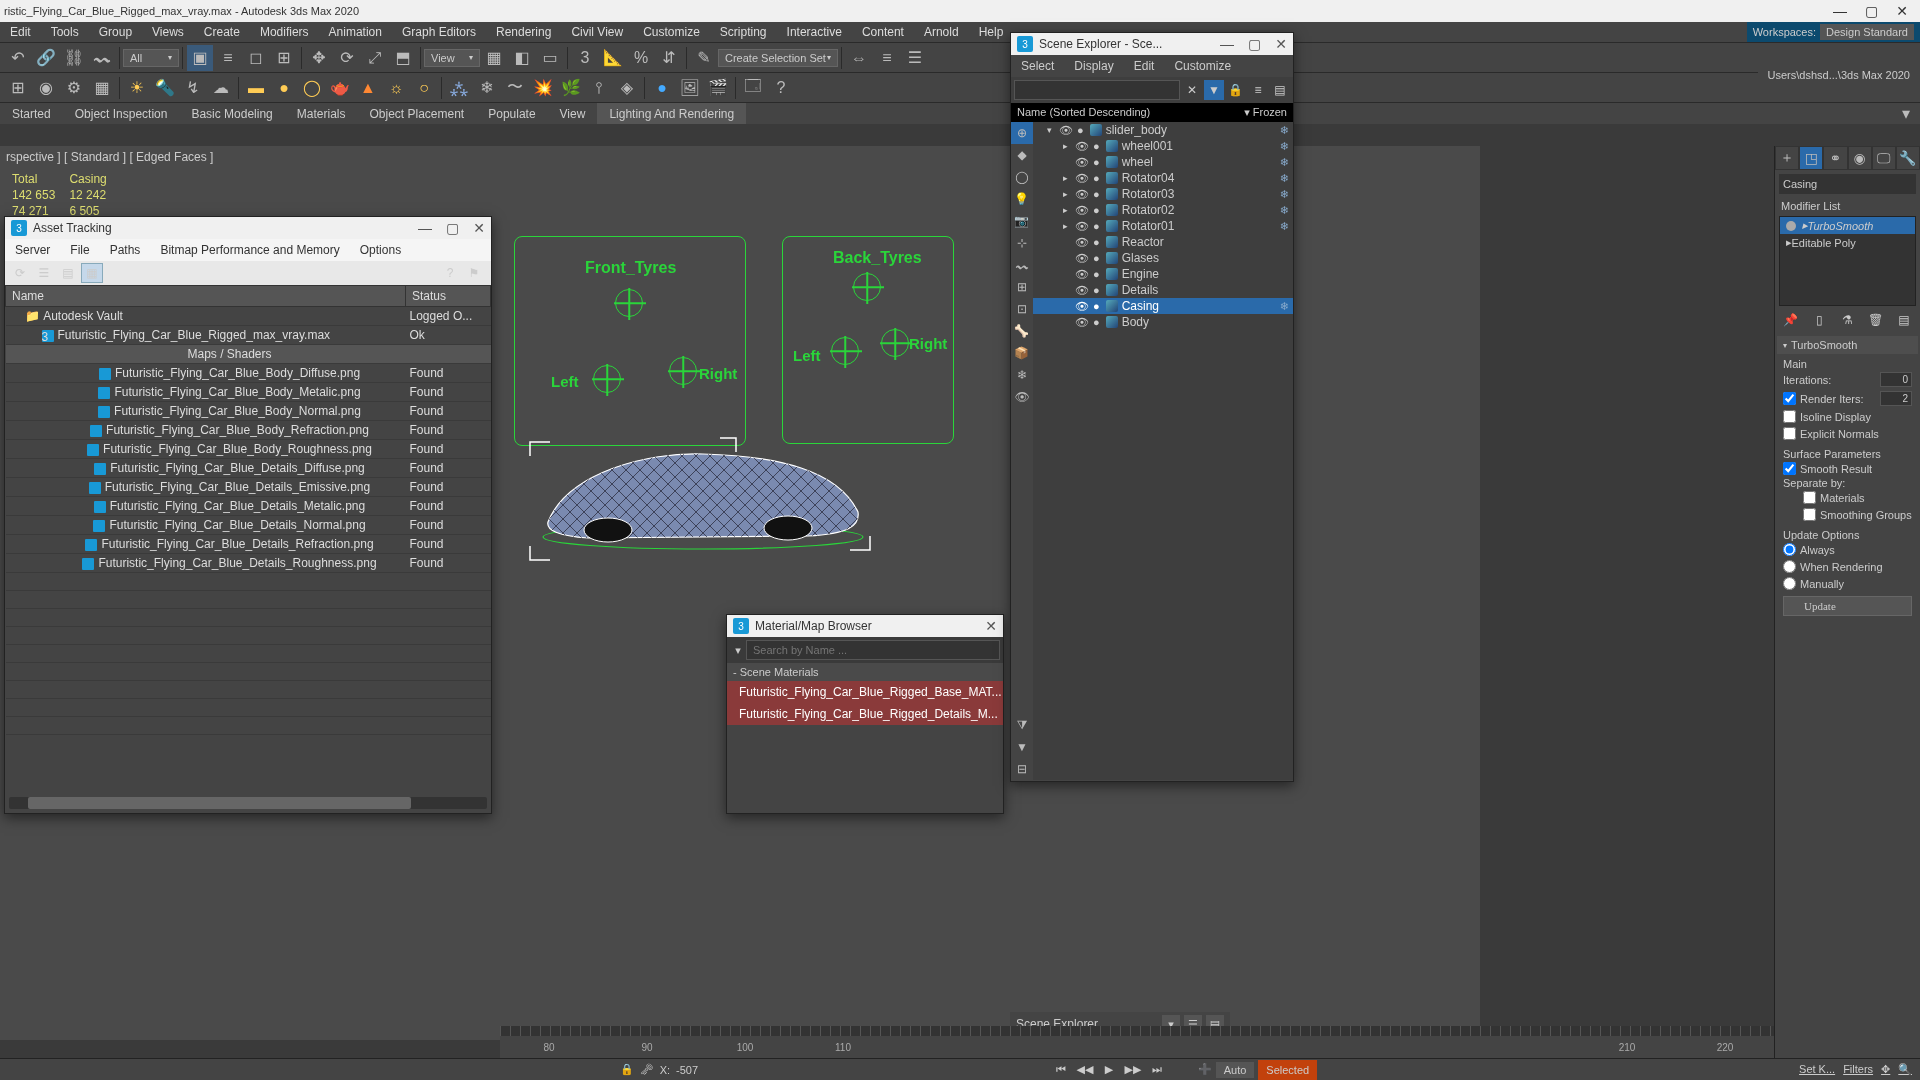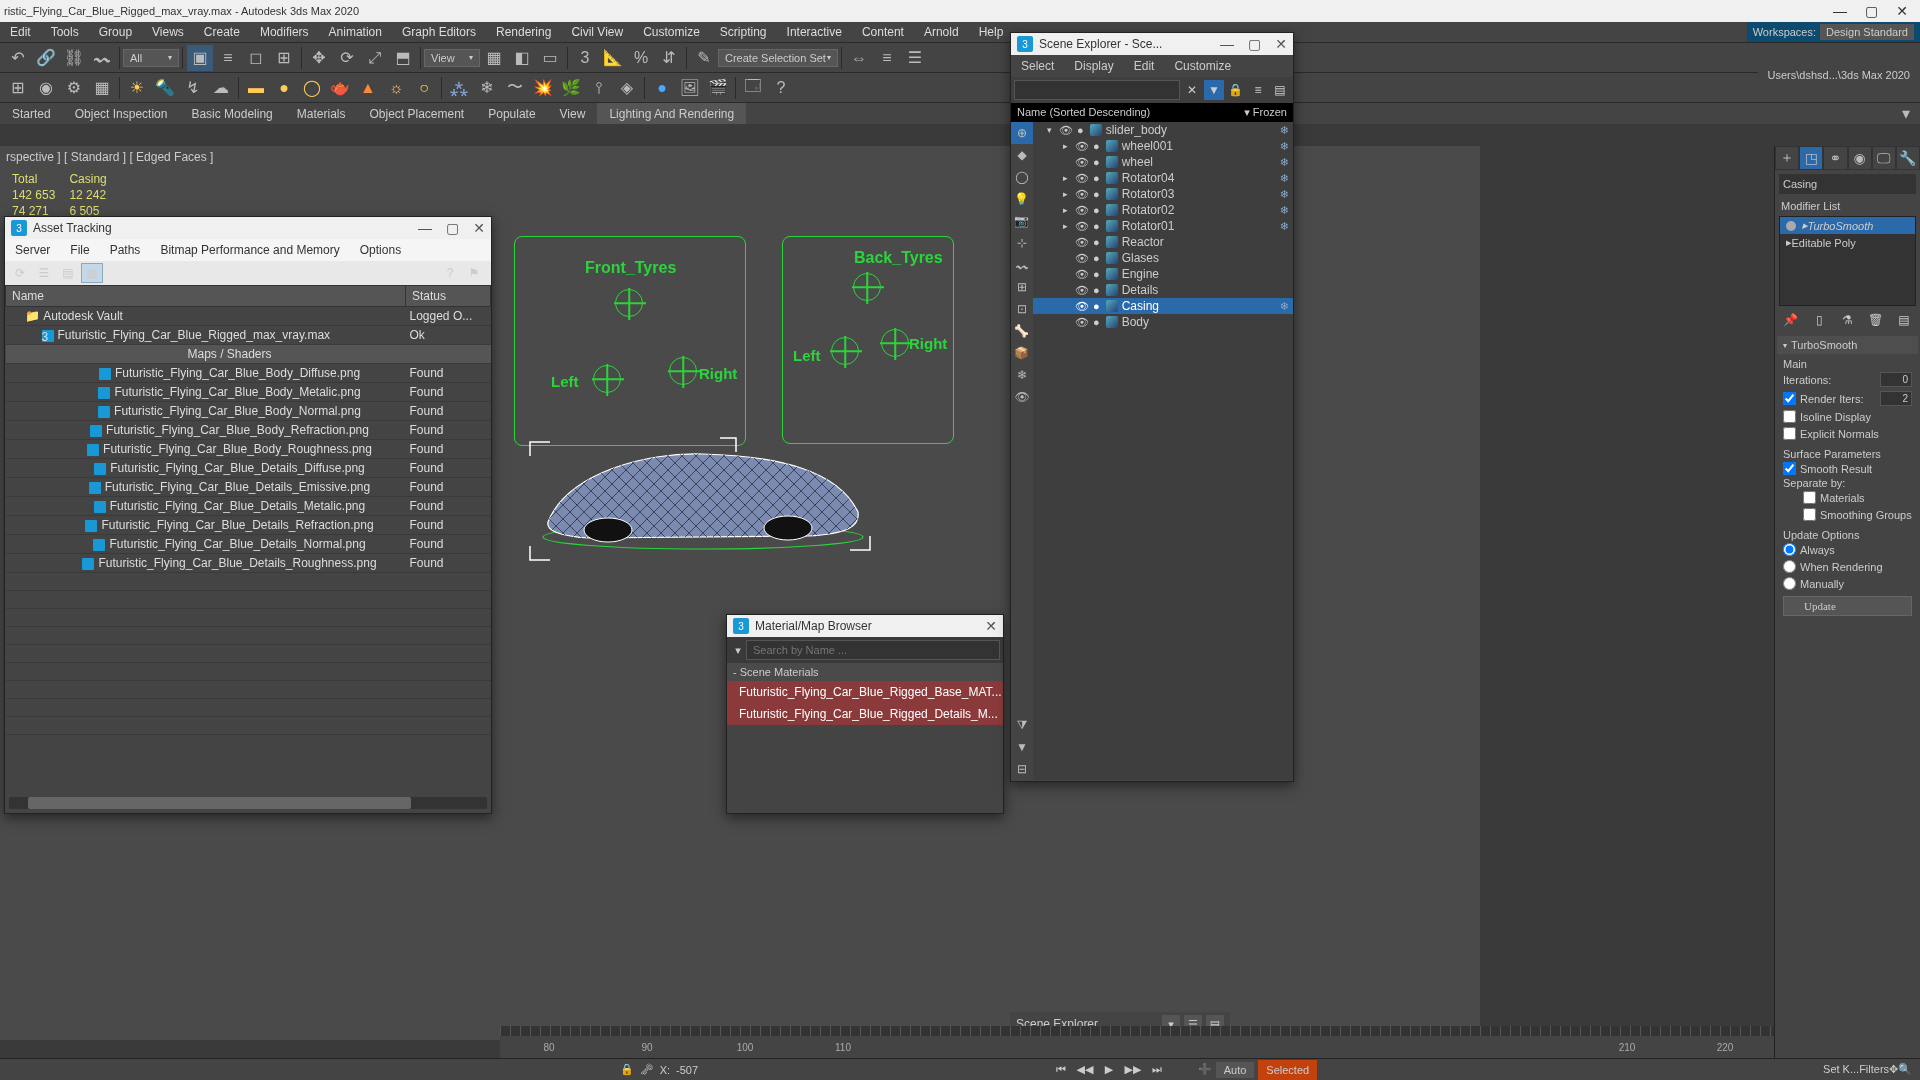--- a/index.html
+++ b/index.html
@@ -123,21 +123,21 @@
 .cmdpanel .cbx { margin-right:4px; }
 .cmdpanel .btn { background:#555; border:1px solid #666; padding:3px 20px; font-size:11px; cursor:pointer; display:block; margin:4px auto;font-family:Liberation Serif, serif; }
 
 
 .timeline { position:absolute; left:500px; right:146px; bottom:22px; height:22px; background:#444; display:flex;align-items:center; }
 .timeline .tick { flex:1; text-align:center; font-size:10px; color:#aaa; }
 .timeline-ruler { position:absolute; left:500px; right:146px; bottom:44px; height:10px; background: repeating-linear-gradient(90deg,#555 0,#555 1px,#333 1px,#333 10px); }
 .statusbar { position:absolute; left:0; right:0; bottom:0; height:22px; background:#444; display:flex;align-items:center; border-top:1px solid #222; font-size:11px; }
 .statusbar .sctrls { display:flex; gap:2px; margin-left: 1050px; }
 .statusbar .sctrls .sb { width:22px;height:18px;display:flex;align-items:center;justify-content:center;cursor:pointer; }
-.statusbar .sright { margin-left:auto; display:flex; padding-right:8px; }
+.statusbar .sright { margin-left:auto; display:flex; gap:8px; padding-right:8px;text-decoration:underline; }
 .statusbar .coords { position:absolute; left: 620px; display:flex; gap:6px; align-items:center; }
 .statusbar .coords span { font-size:11px; }
 .sceneexp-bottom { position:absolute; left:1010px; bottom:44px; width:220px; height:24px; background:#444; display:flex;align-items:center;padding:0 6px;font-size:12px; }
 .sceneexp-bottom .layers { margin-left:auto; display:flex; gap:4px; }
 .sceneexp-bottom .layers .lb { width:18px;height:18px;background:#555;display:flex;align-items:center;justify-content:center;font-size:11px;cursor:pointer; }
 
 
 .wstop { position:absolute; right:0; top:22px; height:20px; display:flex; align-items:center; background:#0c4a6e; padding:0 6px; font-size:11px; }
 .wstop .wsdrop { background:#555; padding:2px 6px; margin-left:4px; }
 .wspath { position:absolute; right:0; top:42px; height:26px; display:flex;align-items:center; padding: 0 10px; font-size:11px; background:#444; color:#ccc; }
@@ -295,21 +295,21 @@
   <div class="rigpanel" style="left:514px; top:90px; width:232px; height:210px;">
     <div class="riglabel" style="left:70px; top:22px;">Front_Tyres</div>
     <div class="gizmo-circle" style="left:100px; top:52px;"></div>
     <div class="riglabel" style="left:36px;top:136px;font-size:15px;">Left</div>
     <div class="gizmo-circle" style="left:78px;top:128px;"></div>
     <div class="riglabel" style="left:184px;top:128px;font-size:15px;">Right</div>
     <div class="gizmo-circle" style="left:154px;top:120px;"></div>
   </div>
 
   <div class="rigpanel" style="left:782px; top:90px; width:172px; height:208px;">
-    <div class="riglabel" style="left:50px; top:12px;margin-left:21px;">Back_Tyres</div>
+    <div class="riglabel" style="left:50px; top:12px;">Back_Tyres</div>
     <div class="gizmo-circle" style="left:70px; top:36px;"></div>
     <div class="riglabel" style="left:10px;top:110px;font-size:15px;">Left</div>
     <div class="gizmo-circle" style="left:48px;top:100px;"></div>
     <div class="riglabel" style="left:126px;top:98px;font-size:15px;">Right</div>
     <div class="gizmo-circle" style="left:98px;top:92px;"></div>
   </div>
 
   <div class="carmesh" style="left:528px; top:296px; width:350px; height:110px;">
     <svg viewBox="0 0 350 110">
       <defs>
@@ -402,25 +402,25 @@
         </tr>
         <tr>
           <td class="indent3"><span class="ficon"></span>Futuristic_Flying_Car_Blue_Details_Emissive.png</td>
           <td>Found</td>
         </tr>
         <tr>
           <td class="indent3"><span class="ficon"></span>Futuristic_Flying_Car_Blue_Details_Metalic.png</td>
           <td>Found</td>
         </tr>
         <tr>
+          <td class="indent3"><span class="ficon"></span>Futuristic_Flying_Car_Blue_Details_Normal.png</td>
+          <td>Found</td>
+        </tr>
+        <tr>
           <td class="indent3"><span class="ficon"></span>Futuristic_Flying_Car_Blue_Details_Refraction.png</td>
-          <td>Found</td>
-        </tr>
-        <tr>
-          <td class="indent3"><span class="ficon"></span>Futuristic_Flying_Car_Blue_Details_Normal.png</td>
           <td>Found</td>
         </tr>
         <tr>
           <td class="indent3"><span class="ficon"></span>Futuristic_Flying_Car_Blue_Details_Roughness.png</td>
           <td>Found</td>
         </tr>
         <tr class="blank">
           <td></td>
           <td></td>
         </tr>

